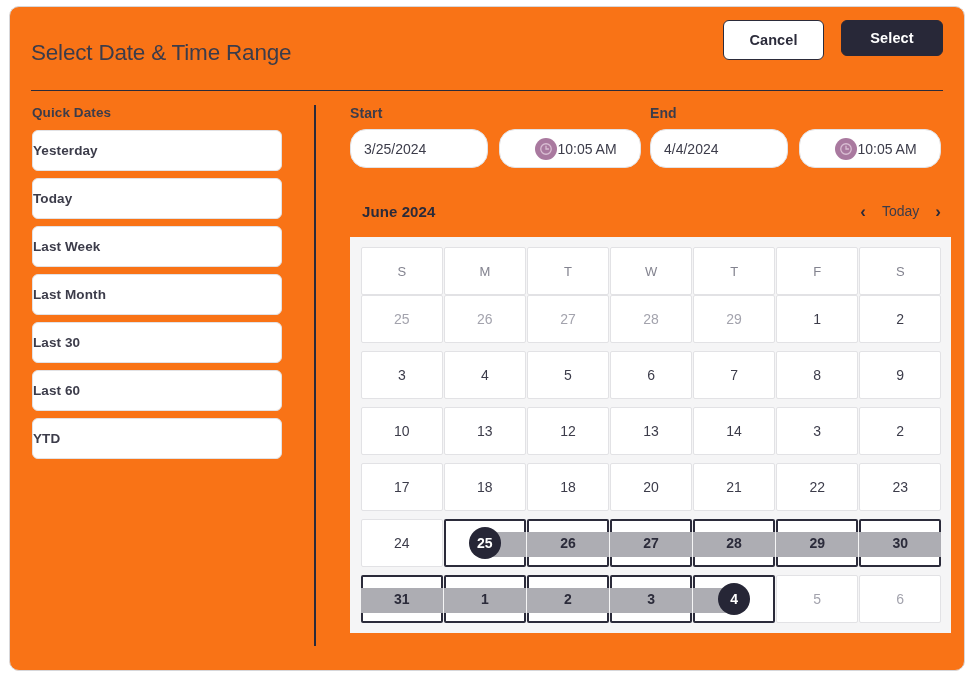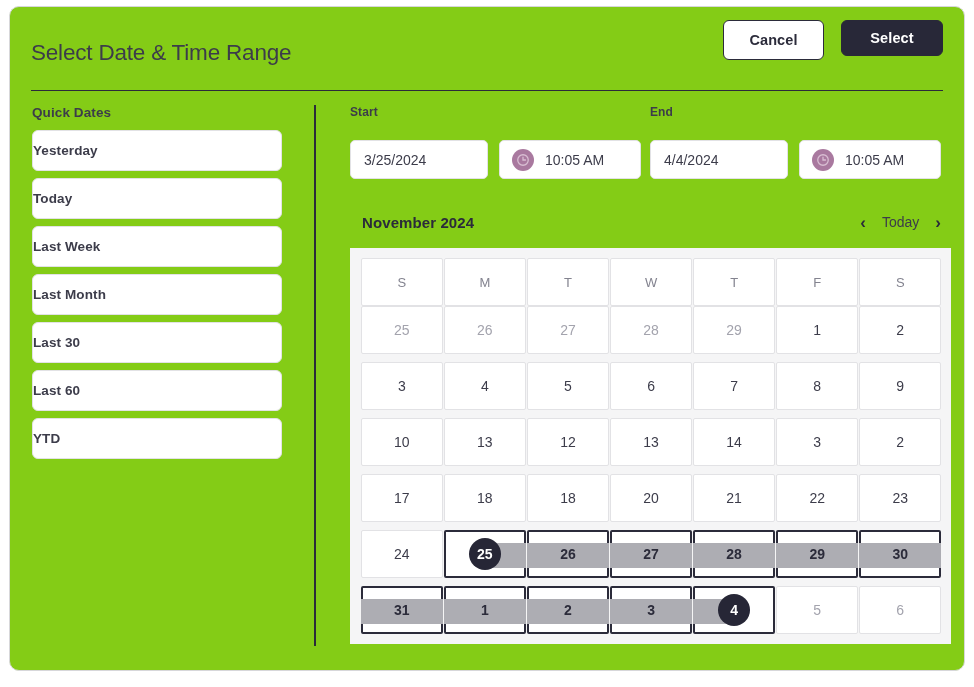--- a/index.html
+++ b/index.html
@@ -14,21 +14,21 @@
     -webkit-font-smoothing: antialiased;
     overflow: hidden;
   }
 
   .dialog {
     position: absolute;
     left: 9px;
     top: 6px;
     width: 956px;
     height: 665px;
-    background: #84cc16;
+    background: #f97316;
     border: 1px solid #d7d7da;
     border-radius: 10px;
     box-sizing: border-box;
     overflow: hidden;
   }
 
   
   .header {
     position: relative;
     height: 84px;
@@ -134,47 +134,47 @@
     left: 340px;
     top: 14px;
     width: 601px;
   }
   .range-fields {
     display: flex;
     gap: 0px;
   }
   .field-group { width: 300px; }
   .field-label {
-    font-size: 12px;
-    font-weight: bold;
-    color: #3c3c4a;
-    margin-bottom: 21px;
+    font-size: 14px;
+    font-weight: bold;
+    color: #3c3c4a;
+    margin-bottom: 8px;
     letter-spacing: 0.1px;
   }
   .field-row { display: flex; gap: 11px; }
   .input-box {
     height: 39px;
     box-sizing: border-box;
     background: #ffffff;
     border: 1px solid #e2e2e5;
-    border-radius: 5px;
+    border-radius: 16px;
     display: flex;
     align-items: center;
     font-size: 14px;
     color: #3c3c4a;
     cursor: text;
   }
   .input-date {
     width: 138px;
     padding-left: 13px;
   }
   .input-time {
     width: 142px;
     padding-left: 12px;
-    gap: 11px;
+    justify-content: center;
   }
   .clock-icon {
     width: 22px;
     height: 22px;
     border-radius: 50%;
     background: #a9799f;
     display: flex;
     align-items: center;
     justify-content: center;
     flex: none;
@@ -363,21 +363,21 @@
                   <path d="M12 7.2V12h4.3" stroke-linecap="round"></path>
                 </svg>
               </span>
               <span title="hh:mm AM">10:05 AM</span>
             </div>
           </div>
         </div>
       </div>
 
       <div class="cal-head">
-        <div class="cal-month">November 2024</div>
+        <div class="cal-month">June 2024</div>
         <div class="cal-nav">
           <span class="cal-nav-arrow">‹</span>
           <span class="cal-today">Today</span>
           <span class="cal-nav-arrow">›</span>
         </div>
       </div>
 
       <div class="cal-panel">
         <div class="cal-row">
           <div class="cal-cell dow">S</div>

